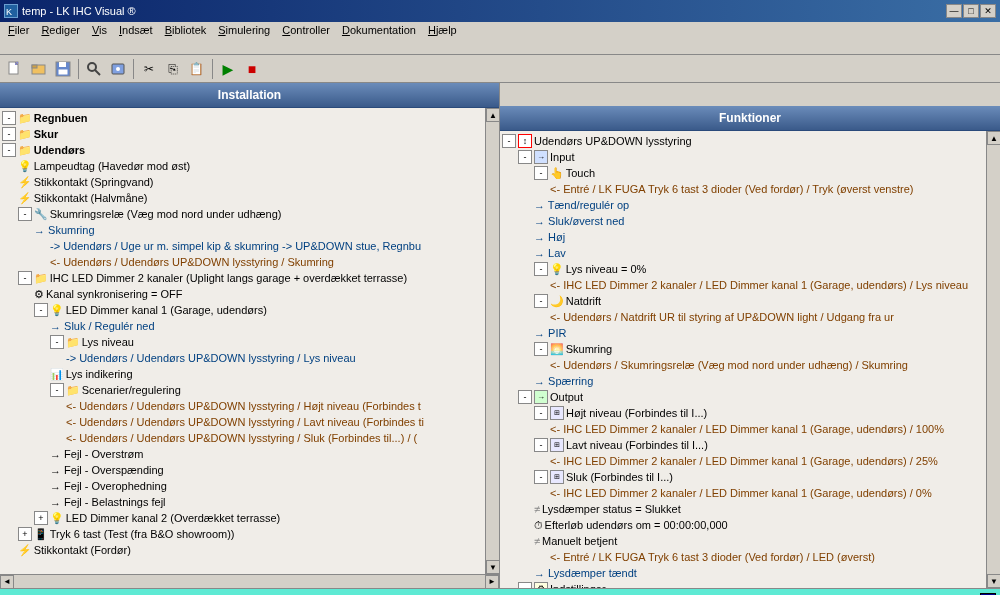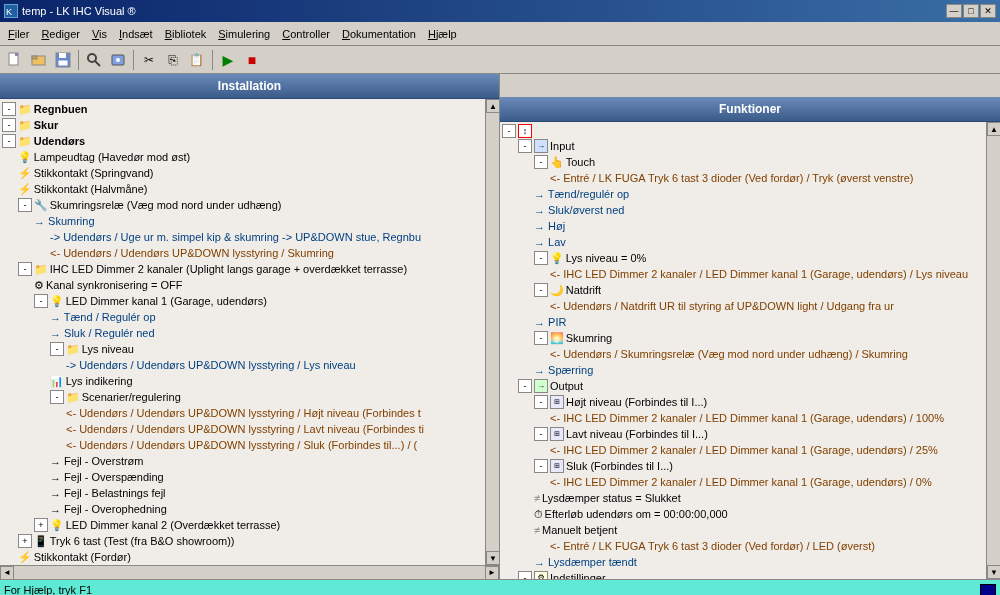--- a/index.html
+++ b/index.html
@@ -18,23 +18,22 @@
       user-select: none;
     }
     .title-bar-left { display: flex; align-items: center; gap: 4px; }
     .title-bar-icon { width: 14px; height: 14px; background: #4a7fc1; border: 1px solid #6a9fd1; display: flex; align-items: center; justify-content: center; font-size: 9px; color: white; }
     .title-bar-buttons { display: flex; gap: 1px; }
     .tb-btn { width: 16px; height: 14px; background: #d4d0c8; border: 1px solid #888; display: flex; align-items: center; justify-content: center; font-size: 9px; cursor: pointer; color: #000; }
 
     
     .menu-bar {
       background: #d4d0c8;
-      height: 24px;
+      height: 33px;
       display: flex;
-      align-items: center;
       border-bottom: 1px solid #888;
       padding: 0 2px;
     }
     .menu-item { padding: 2px 6px; cursor: pointer; font-size: 11px; }
 
     
     .toolbar {
       background: #d4d0c8;
       height: 28px;
       display: flex;
@@ -327,28 +326,20 @@
             <div class="tree-item">
               <div class="tree-row">
                 <span class="tree-indent"></span>
                   <span class="tree-indent"></span>
                 <span class="tree-expander">-</span>
                 <span class="tree-icon">💡</span>
                 <span class="tree-label">LED Dimmer kanal 1 (Garage, udendørs)</span>
               </div>
             </div>
 
-            <div class="tree-item">
-              <div class="tree-row">
-                <span class="tree-indent"></span>
-                  <span class="tree-indent"></span>
-                  <span class="tree-indent"></span>
-                <span class="tree-label arrow-right">→ Tænd / Regulér op</span>
-              </div>
-            </div>
 
             <div class="tree-item">
               <div class="tree-row">
                 <span class="tree-indent"></span>
                   <span class="tree-indent"></span>
                   <span class="tree-indent"></span>
                 <span class="tree-label arrow-right">→ Sluk / Regulér ned</span>
               </div>
             </div>
 
@@ -436,29 +427,29 @@
                   <span class="tree-indent"></span>
                   <span class="tree-indent"></span>
                 <span class="tree-label">→ Fejl - Overspænding</span>
               </div>
             </div>
             <div class="tree-item">
               <div class="tree-row">
                 <span class="tree-indent"></span>
                   <span class="tree-indent"></span>
                   <span class="tree-indent"></span>
+                <span class="tree-label">→ Fejl - Overophedning</span>
+              </div>
+            </div>
+            <div class="tree-item">
+              <div class="tree-row">
+                <span class="tree-indent"></span>
+                  <span class="tree-indent"></span>
+                  <span class="tree-indent"></span>
                 <span class="tree-label">→ Fejl - Belastnings fejl</span>
-              </div>
-            </div>
-            <div class="tree-item">
-              <div class="tree-row">
-                <span class="tree-indent"></span>
-                  <span class="tree-indent"></span>
-                  <span class="tree-indent"></span>
-                <span class="tree-label">→ Fejl - Overophedning</span>
               </div>
             </div>
 
             <div class="tree-item">
               <div class="tree-row">
                 <span class="tree-indent"></span>
                   <span class="tree-indent"></span>
                 <span class="tree-expander">+</span>
                 <span class="tree-icon">💡</span>
                 <span class="tree-label">LED Dimmer kanal 2 (Overdækket terrasse)</span>
@@ -506,20 +497,21 @@
         <span>Funktioner</span>
       </div>
       <div style="display:flex; flex:1; overflow:hidden;">
         <div class="panel-content" style="overflow:auto; flex:1;">
           <div class="tree" style="min-width:480px;">
 
             <div class="tree-item">
               <div class="tree-row">
                 <span class="tree-expander">-</span>
                 <span style="display:inline-block; width:14px; height:14px; border:1px solid red; margin-right:2px; background:white; font-size:9px; text-align:center; line-height:12px;">↕</span>
+                <span class="tree-label">Udendørs UP&amp;DOWN lysstyring</span>
               </div>
             </div>
 
             <div class="tree-item">
               <div class="tree-row">
                 <span class="tree-indent"></span>
                 <span class="tree-expander">-</span>
                 <span style="display:inline-block; width:14px; height:14px; border:1px solid #888; margin-right:2px; background:#d0e0ff; font-size:8px; text-align:center; line-height:12px;">→</span>
                 <span class="tree-label">Input</span>
               </div>

